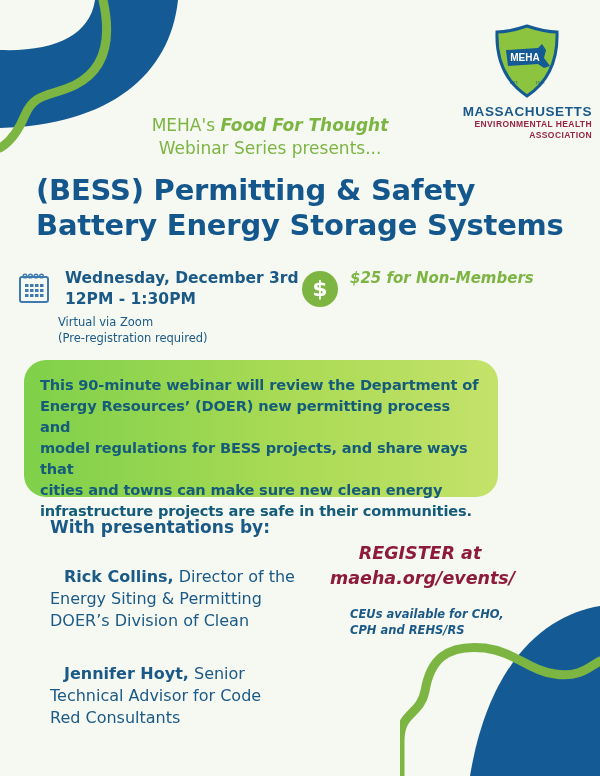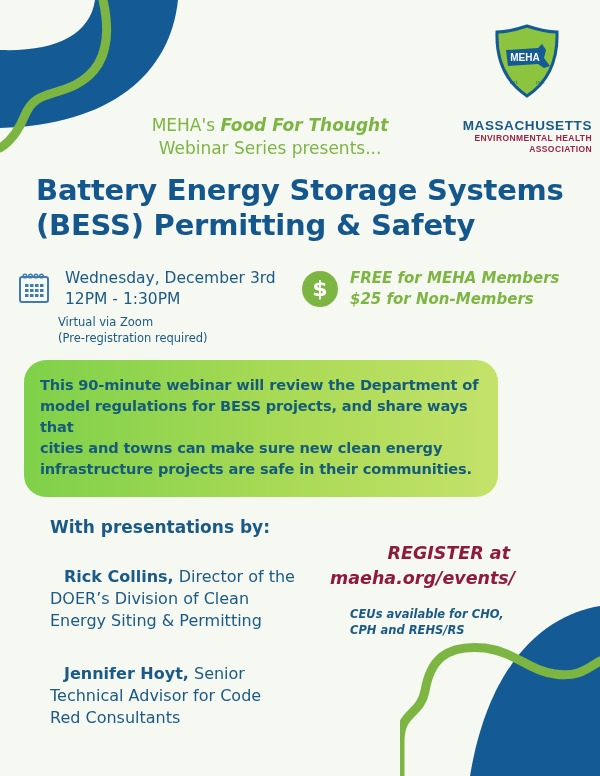--- a/index.html
+++ b/index.html
@@ -2,37 +2,37 @@
 <html><head>
 <meta charset="utf-8">
 <style>
   * { box-sizing: border-box; margin: 0; padding: 0; }
   html, body { width: 600px; height: 776px; overflow: hidden; }
   body { background: #f6f8f2; font-family: "DejaVu Sans", sans-serif; position: relative; color: #1b5a86; }
   .abs { position: absolute; }
   .deco-tl { left: 0; top: 0; }
   .deco-br { right: 0; bottom: 0; }
   .logo { left: 462px; top: 24px; width: 130px; text-align: right; }
-  .logo .org1 { font-family: "Liberation Sans", sans-serif; font-weight: bold; font-size: 13.5px; color: #1a5a8a; letter-spacing: 0.6px; margin-top: 20px; }
+  .logo .org1 { font-family: "Liberation Sans", sans-serif; font-weight: bold; font-size: 13.5px; color: #1a5a8a; letter-spacing: 0.6px; margin-top: 6px; }
   .logo .org2 { font-family: "Liberation Sans", sans-serif; font-weight: bold; font-size: 8.5px; color: #9a2449; letter-spacing: 0.4px; line-height: 11px; }
   .series { left: 115px; top: 114px; width: 310px; text-align: center; color: #7db543; font-family: "DejaVu Sans", sans-serif; font-size: 17px; line-height: 23px; }
   .series em { font-weight: bold; font-style: italic; }
   .title { left: 36px; top: 173px; width: 560px; color: #14578c; font-family: "DejaVu Sans", sans-serif; font-weight: bold; font-size: 29px; line-height: 35px; letter-spacing: -0.2px; }
   .cal { left: 18px; top: 272px; }
-  .when { left: 65px; top: 268px; color: #1b5a86; font-weight: normal; font-size: 15.5px; line-height: 21px; }
+  .when { left: 65px; top: 268px; color: #1b5a86; font-weight: bold; font-size: 15.5px; line-height: 21px; }
   .where { left: 58px; top: 314px; color: #1b5a86; font-weight: normal; font-size: 11.5px; line-height: 16px; }
   .dollar { left: 302px; top: 271px; width: 36px; height: 36px; border-radius: 50%; background: #7db543; color: #fff; font-weight: bold; font-size: 22px; text-align: center; line-height: 36px; }
   .price { left: 350px; top: 268px; color: #7db543; font-weight: bold; font-style: italic; font-size: 15px; line-height: 21px; }
   .desc { left: 24px; top: 360px; width: 474px; height: 137px; border-radius: 22px; background: linear-gradient(90deg, #7fd04a 0%, #a9da55 55%, #c4e26a 100%); padding: 14px 14px 12px 16px; color: #155c7a; font-weight: bold; font-size: 14.6px; line-height: 21px; letter-spacing: -0.15px; }
   .presenters-h { left: 50px; top: 517px; color: #1b5a86; font-weight: bold; font-size: 17px; }
   .pres { left: 50px; color: #1b5a86; font-size: 16px; line-height: 22px; width: 300px; }
   .pres b { font-weight: bold; margin-left: 14px; }
   .p1 { top: 566px; }
   .p2 { top: 663px; }
-  .register { left: 330px; top: 541px; width: 180px; text-align: right; color: #8e1b3d; font-weight: bold; font-style: italic; font-size: 17.5px; line-height: 25px; }
+  .register { left: 330px; top: 541px; width: 180px; text-align: center; color: #8e1b3d; font-weight: bold; font-style: italic; font-size: 17.5px; line-height: 25px; }
   .ceu { left: 350px; top: 606px; color: #1b5a86; font-weight: bold; font-style: italic; font-size: 11.5px; line-height: 16px; }
 </style>
 </head>
 <body>
 
 <svg class="abs deco-tl" width="180" height="160" viewBox="0 0 180 160">
   <path d="M0,0 L178,0 C170,75 110,125 0,128 L0,50 C55,52 90,35 95,0 Z" fill="#145a94"></path>
   <path d="M103,0 C112,40 105,70 75,85 C50,97 35,92 25,115 C18,132 10,142 0,148" fill="none" stroke="#7db543" stroke-width="9" stroke-linecap="round"></path>
 </svg>
 
@@ -53,22 +53,22 @@
   <div class="org2">ENVIRONMENTAL HEALTH</div>
   <div class="org2">ASSOCIATION</div>
 </div>
 
 <div class="abs series">
   <div><span>MEHA's </span><em>Food For Thought</em></div>
   <div>Webinar Series presents...</div>
 </div>
 
 <div class="abs title">
+  <div>(BESS) Permitting &amp; Safety</div>
   <div>Battery Energy Storage Systems</div>
-  <div>(BESS) Permitting &amp; Safety</div>
 </div>
 
 <svg class="abs cal" width="32" height="32" viewBox="0 0 32 32">
   <rect x="2" y="5" width="28" height="25" rx="2" fill="none" stroke="#3f7bb0" stroke-width="2"></rect>
   <g fill="none" stroke="#3f7bb0" stroke-width="1.5">
     <circle cx="7" cy="4" r="1.8"></circle>
       <circle cx="12.5" cy="4" r="1.8"></circle>
       <circle cx="18" cy="4" r="1.8"></circle>
       <circle cx="23.5" cy="4" r="1.8"></circle>
   </g>
@@ -92,36 +92,36 @@
   <div>Wednesday, December 3rd</div>
   <div>12PM - 1:30PM</div>
 </div>
 <div class="abs where">
   <div>Virtual via Zoom</div>
   <div>(Pre-registration required)</div>
 </div>
 
 <div class="abs dollar">$</div>
 <div class="abs price">
-  <div>FREE for MEHA Members</div>
   <div>$25 for Non-Members</div>
 </div>
 
 <div class="abs desc">
   <div>This 90-minute webinar will review the Department of</div>
+  <div>Energy Resources’ (DOER) new permitting process and</div>
   <div>model regulations for BESS projects, and share ways that</div>
   <div>cities and towns can make sure new clean energy</div>
   <div>infrastructure projects are safe in their communities.</div>
 </div>
 
 <div class="abs presenters-h">With presentations by:</div>
 <div class="abs pres p1">
   <div><b>Rick Collins,</b><span> Director of the</span></div>
+  <div>Energy Siting &amp; Permitting</div>
   <div>DOER’s Division of Clean</div>
-  <div>Energy Siting &amp; Permitting</div>
 </div>
 <div class="abs pres p2">
   <div><b>Jennifer Hoyt,</b><span> Senior</span></div>
   <div>Technical Advisor for Code</div>
   <div>Red Consultants</div>
 </div>
 
 <div class="abs register">
   <div>REGISTER at</div>
   <div>maeha.org/events/</div>

